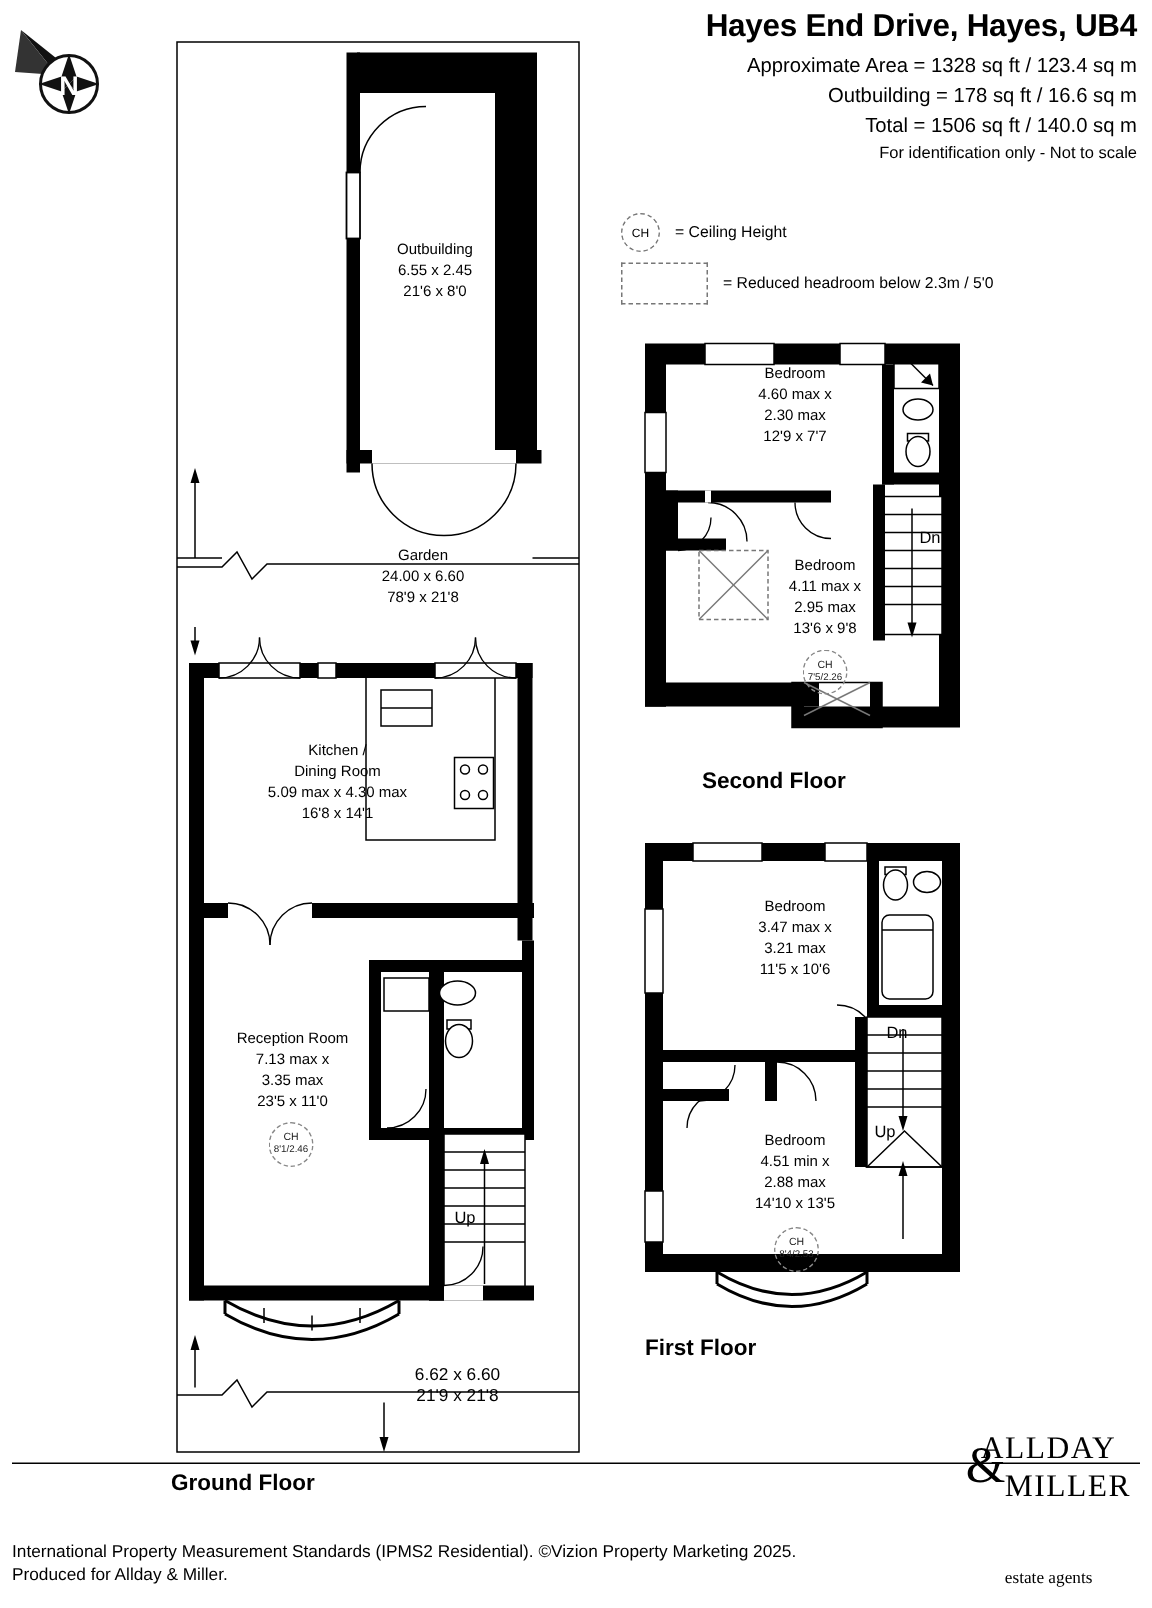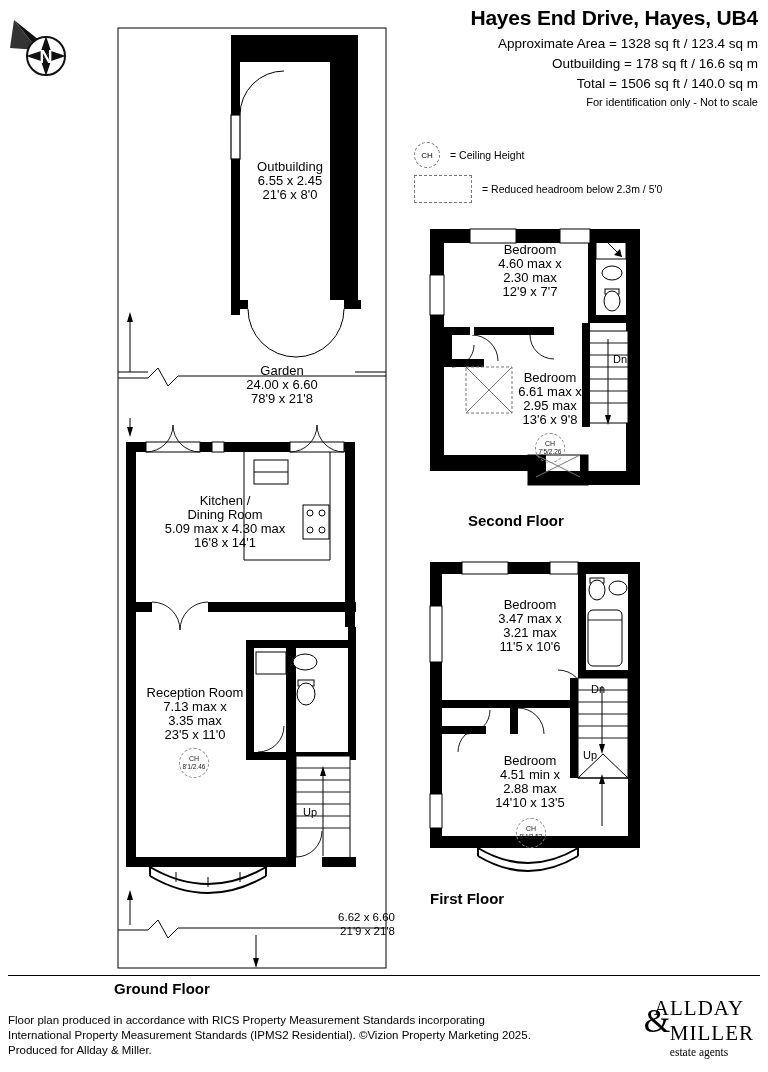--- a/index.html
+++ b/index.html
@@ -33,21 +33,21 @@
   }
   .leg-rect{
     width:56px;height:26px;border:1px dashed #777;margin-left:6px;
   }
   .leg-txt{margin-left:10px;font-size:10.5px;}
 
   
   .compass{position:absolute;left:8px;top:14px;width:72px;height:76px;}
 
   
-  .lbl{position:absolute;text-align:center;font-size:13px;line-height:14px;}
+  .lbl{position:absolute;text-align:center;font-size:10px;line-height:14px;}
   .floor-title{position:absolute;font-size:15px;font-weight:bold;}
 
   
   .dim{position:absolute;text-align:center;font-size:11.5px;line-height:14px;}
 
   
   .chbadge{
     position:absolute;width:28px;height:28px;border:1px dashed #888;border-radius:50%;
     font-size:6.5px;line-height:8px;text-align:center;display:flex;flex-direction:column;
     align-items:center;justify-content:center;color:#222;
@@ -57,21 +57,21 @@
   
   .footer{
     position:absolute;left:8px;bottom:14px;width:600px;font-size:11.5px;line-height:15px;
   }
   .brand{position:absolute;right:14px;bottom:14px;text-align:left;}
   .brand .amp{
     position:absolute;left:-2px;top:6px;font-size:34px;font-family:"Liberation Serif", serif;
   }
   .brand .l1{font-family:"Liberation Serif", serif;font-size:21px;letter-spacing:1px;margin-left:8px;}
   .brand .l2{font-family:"Liberation Serif", serif;font-size:21px;letter-spacing:1px;margin-left:24px;}
-  .brand .l3{font-family:"Liberation Serif", serif;font-size:11.5px;margin-left:24px;}
+  .brand .l3{font-family:"Liberation Serif", serif;font-size:11.5px;margin-left:24px;margin-top:43px;}
   hr.sep{position:absolute;left:8px;bottom:96px;width:752px;border:0;border-top:1px solid #000;margin:0;}
   svg{display:block;}
 </style>
 </head>
 <body>
 
 <div class="ttl">Hayes End Drive, Hayes, UB4</div>
 <div class="sub l1">Approximate Area = 1328 sq ft / 123.4 sq m</div>
 <div class="sub l2">Outbuilding = 178 sq ft / 16.6 sq m</div>
 <div class="sub l3">Total = 1506 sq ft / 140.0 sq m</div>
@@ -234,21 +234,21 @@
   <div>23'5 x 11'0</div>
 </div>
 
 <div class="chbadge" style="left:179px;top:748px;">
   <span class="t">CH</span>
   <span>8'1/2.46</span>
 </div>
 
 <div class="lbl" style="left:288px;top:805px;width:44px;font-size:11px;">Up</div>
 
-<div class="dim" style="left:215px;top:910px;width:180px;text-align:right;">
+<div class="dim" style="left:215px;top:910px;width:180px;">
   <div>6.62 x 6.60</div>
   <div>21'9 x 21'8</div>
 </div>
 
 <div class="floor-title" style="left:114px;top:980px;">Ground Floor</div>
 
 <div class="abs" style="left:410px;top:215px;">
 <svg width="250" height="290" viewBox="0 0 250 290">
 
   <path d="M20 14 L230 14 L230 270 L118 270 L118 256 L216 256 L216 28 L34 28 L34 256 L20 256 Z" fill="#000"></path>
@@ -311,21 +311,21 @@
 
 <div class="lbl" style="left:450px;top:243px;width:160px;">
   <div>Bedroom</div>
   <div>4.60 max x</div>
   <div>2.30 max</div>
   <div>12'9 x 7'7</div>
 </div>
 
 <div class="lbl" style="left:470px;top:371px;width:160px;">
   <div>Bedroom</div>
-  <div>6.61 max x</div>
+  <div>4.11 max x</div>
   <div>2.95 max</div>
   <div>13'6 x 9'8</div>
 </div>
 
 <div class="chbadge" style="left:535px;top:433px;">
   <span class="t">CH</span>
   <span>7'5/2.26</span>
 </div>
 
 <div class="lbl" style="left:600px;top:352px;width:40px;font-size:11px;">Dn</div>
@@ -413,21 +413,20 @@
   <span>8'4/2.53</span>
 </div>
 
 <div class="lbl" style="left:578px;top:682px;width:40px;font-size:11px;">Dn</div>
 <div class="lbl" style="left:570px;top:748px;width:40px;font-size:11px;">Up</div>
 
 <div class="floor-title" style="left:430px;top:890px;">First Floor</div>
 
 <hr class="sep">
 <div class="footer">
-  <div>Floor plan produced in accordance with RICS Property Measurement Standards incorporating</div>
   <div>International Property Measurement Standards (IPMS2 Residential). ©Vizion Property Marketing 2025.</div>
   <div>Produced for Allday &amp; Miller.</div>
 </div>
 
 <div class="brand">
   <div class="amp">&amp;</div>
   <div class="l1">ALLDAY</div>
   <div class="l2">MILLER</div>
   <div class="l3">estate agents</div>
 </div>

